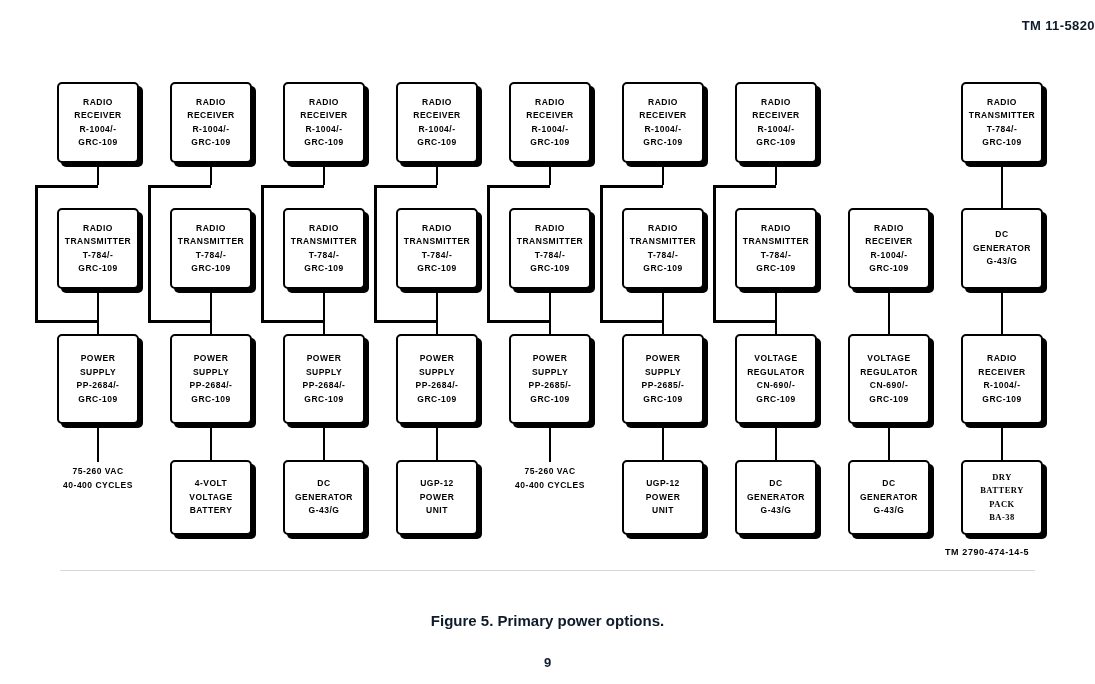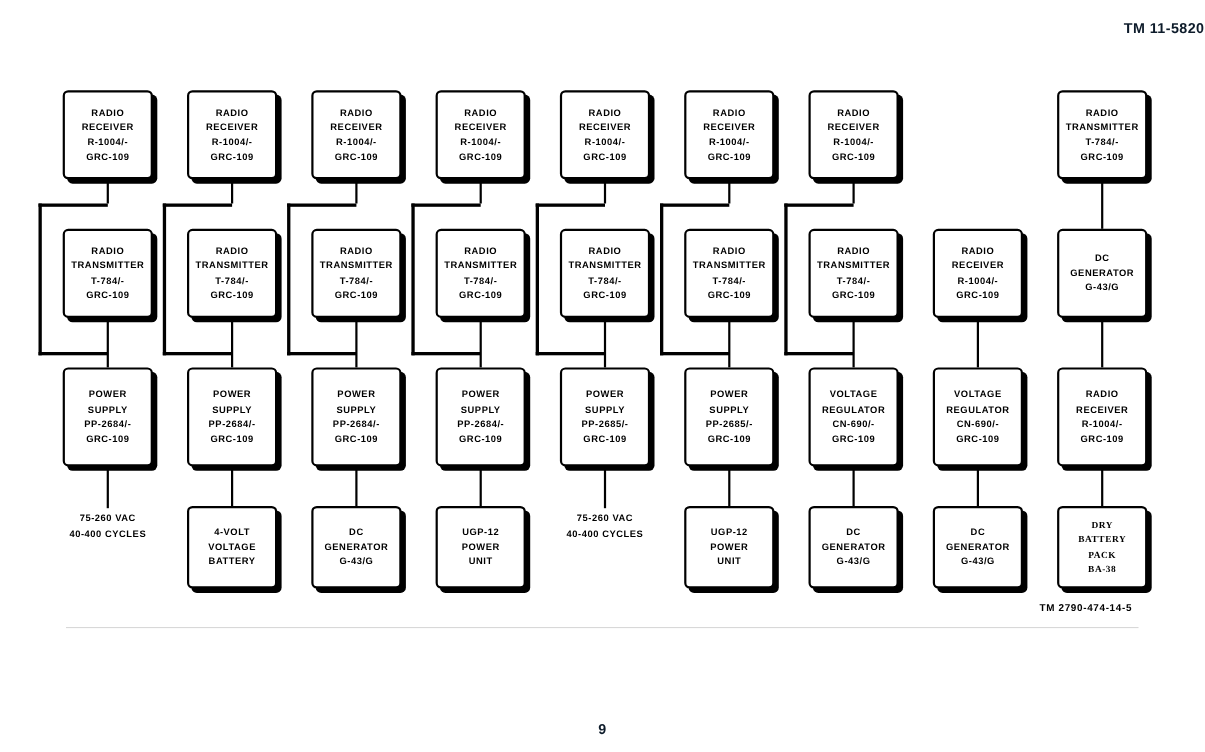--- a/index.html
+++ b/index.html
@@ -421,15 +421,16 @@
       <div class="wire v" style="left: 1000.75px; top: 289px; height: 45px;"></div>
       <div class="arrowhead" style="left: 997px; top: 280px;"></div>
       <div class="wire v" style="left: 1000.75px; top: 163px; height: 45px;"></div>
       <div class="arrowhead" style="left: 997px; top: 154px;"></div>
     </div>
 
   <div class="drawing-no" style="left: 945px; top: 547px;">TM 2790-474-14-5</div>
 
   <div class="hairline"></div>
 
+  <div class="figure-caption">Figure 5.  Primary power options.</div>
 
   <div class="page-number">9</div>
 </div>
 
 </body></html>

